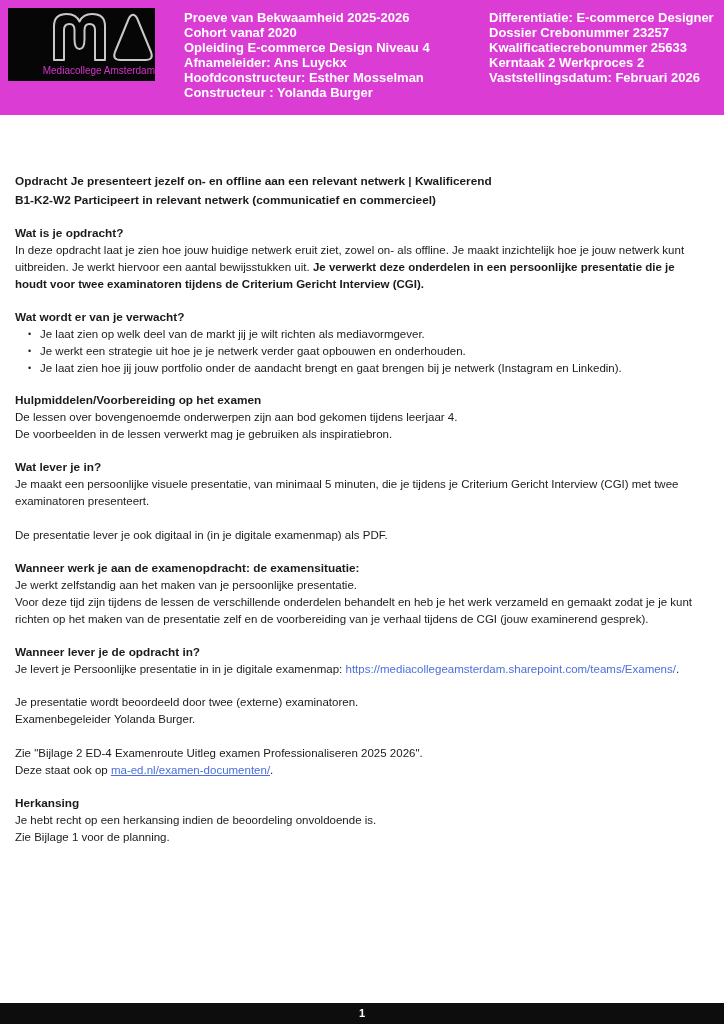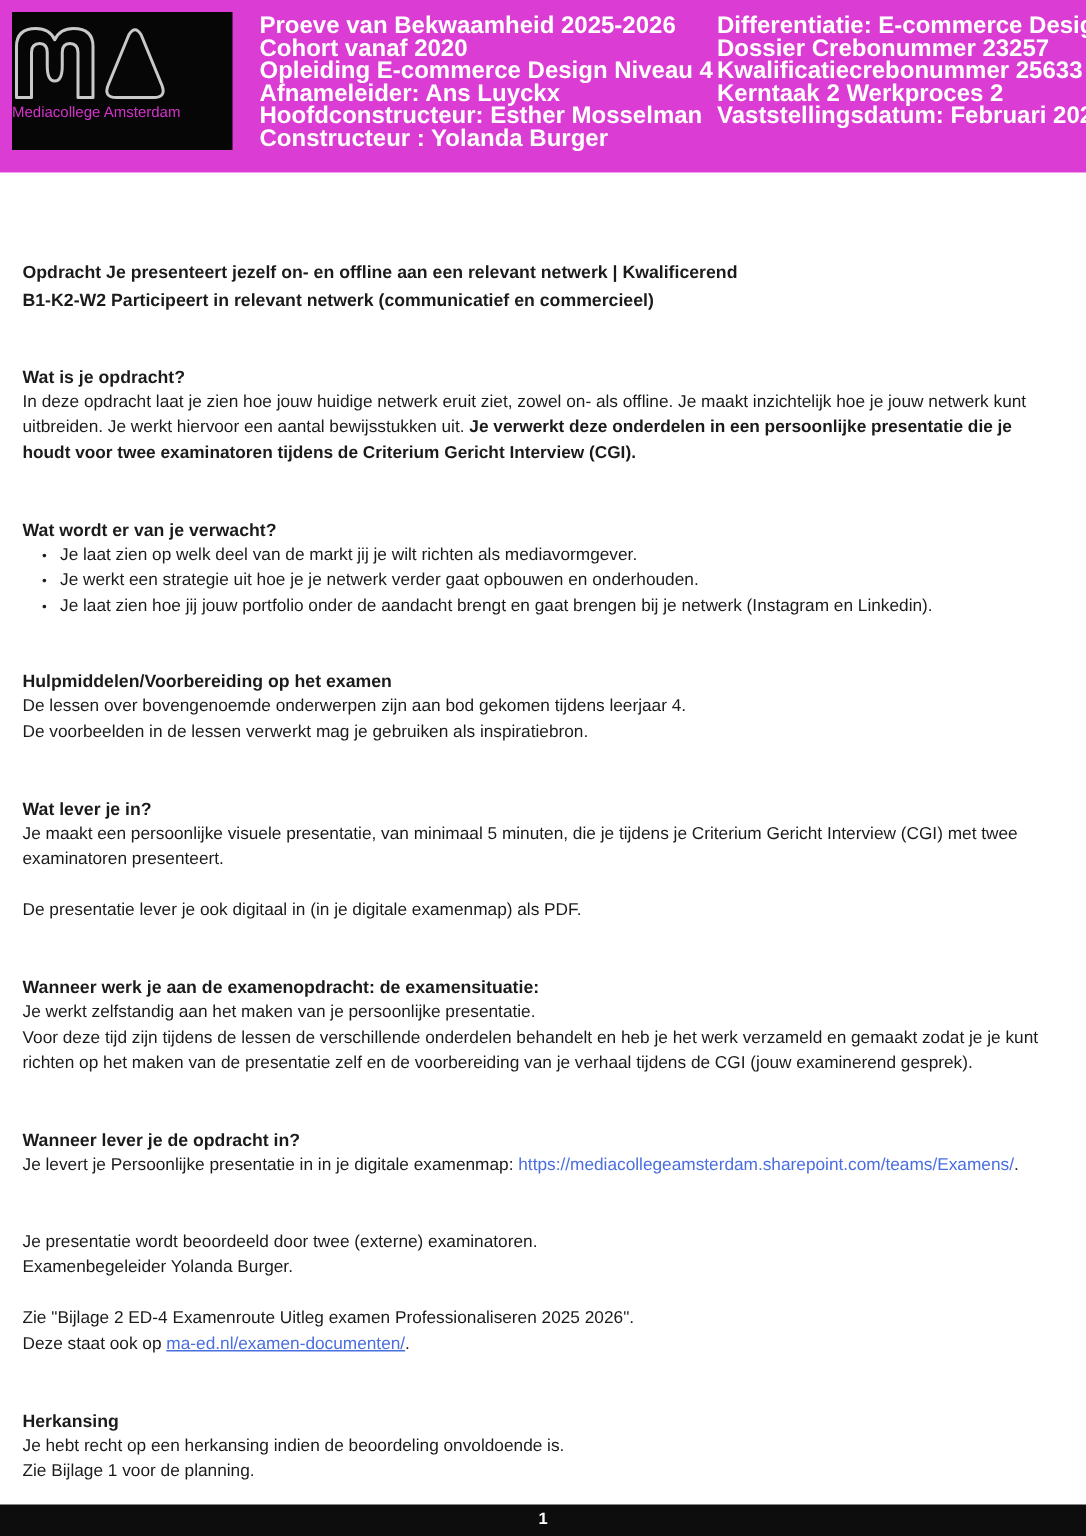--- a/index.html
+++ b/index.html
@@ -10,37 +10,37 @@
   html,body{margin:0;padding:0;}
   body{
     width:724px;height:1024px;background:#fff;color:var(--text);
     font-family:"Liberation Sans", sans-serif;
   }
   .page{position:relative;width:724px;height:1024px;overflow:hidden;background:#fff;}
 
   
   .masthead{position:relative;width:100%;height:115px;background:var(--header-bg);}
   .logo-box{
-    position:absolute;left:8px;top:8px;width:147px;height:92px;
+    position:absolute;left:8px;top:8px;width:147px;height:73px;
     background:var(--logo-bg);display:flex;flex-direction:column;
-    align-items:flex-start;justify-content:flex-end;padding-bottom:19px;
+    align-items:flex-end;justify-content:flex-end;padding-bottom:5px;
   }
   .logo-letters{display:block;margin-bottom:2px;}
   .logo-caption{color:var(--logo-caption);font-size:10px;line-height:11px;white-space:nowrap;}
   .head-col{
-    position:absolute;top:10px;color:#fff;font-weight:700;font-size:16px;line-height:15px;
+    position:absolute;top:10px;color:#fff;font-weight:700;font-size:13px;line-height:15px;margin-left:11px;
   }
   .head-col div{white-space:nowrap;}
   .head-left{left:173px;}
   .head-right{left:478px;}
 
   
   .content{padding:57px 15px 0 15px;font-size:11.5px;line-height:17px;}
   .doc-title{font-weight:700;font-size:11.8px;line-height:18.5px;margin:0;}
-  .section{margin-top:34px;}
+  .section{margin-top:16px;}
   .section h2{font-size:11.8px;font-weight:700;margin:0;line-height:17px;}
   .line{min-height:17px;}
   .b{font-weight:700;}
   a.lnk{color:var(--link);font-weight:400;text-decoration:none;cursor:pointer;}
   a.lnk.u{text-decoration:underline;}
   ul.bullets{margin:0;padding:0 0 0 13px;list-style:none;}
   ul.bullets li{position:relative;padding-left:12px;line-height:16.8px;}
   ul.bullets li::before{
     content:"\2022";position:absolute;left:0;top:0;font-size:9px;line-height:16.8px;
   }

